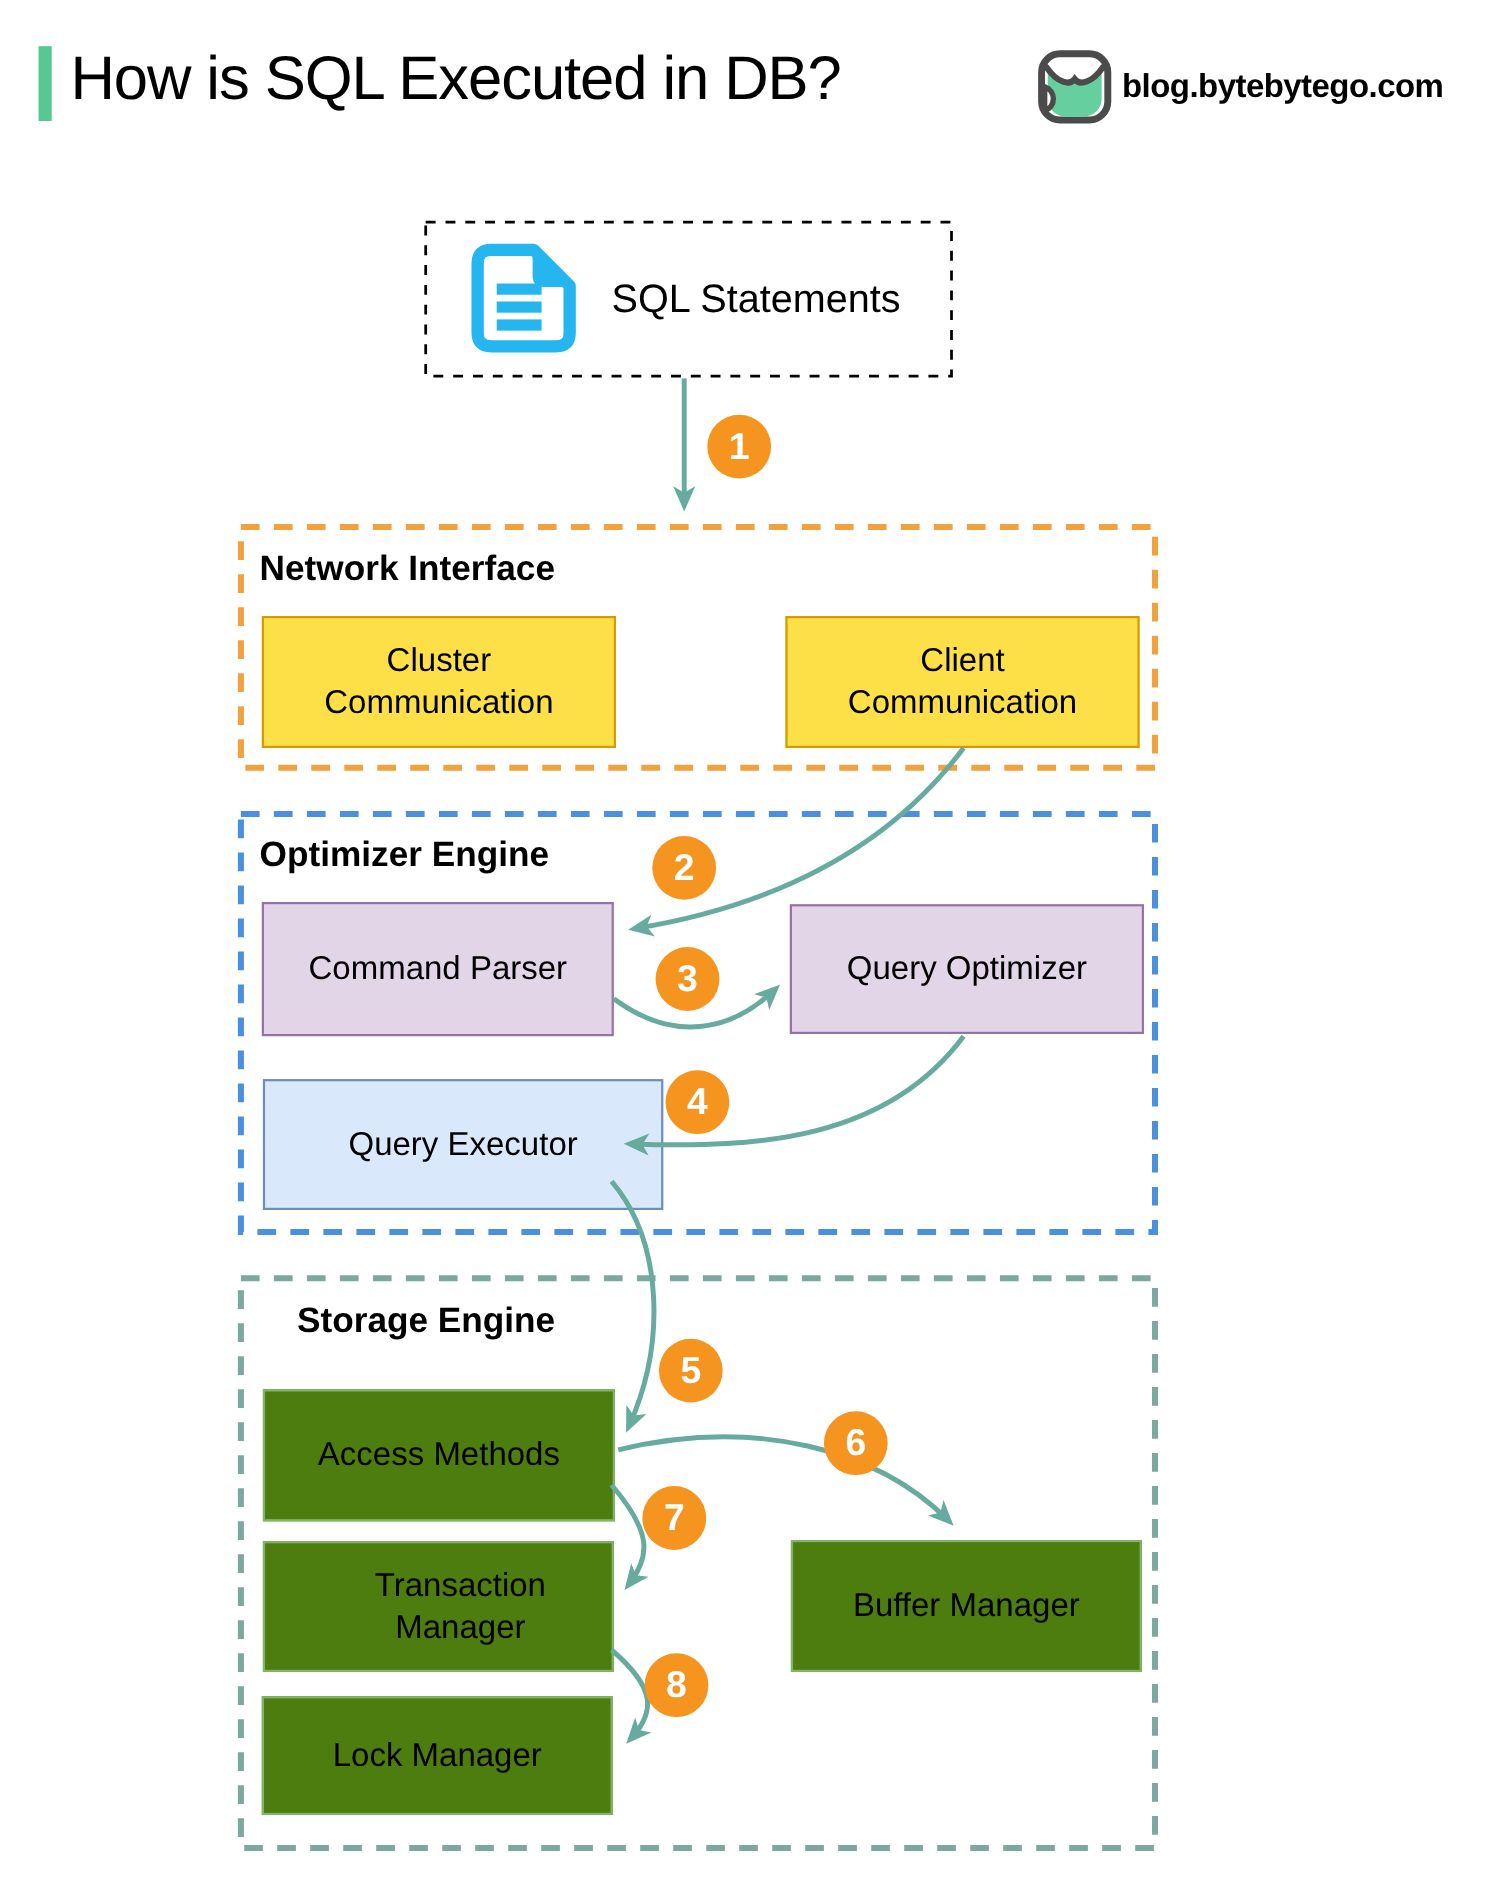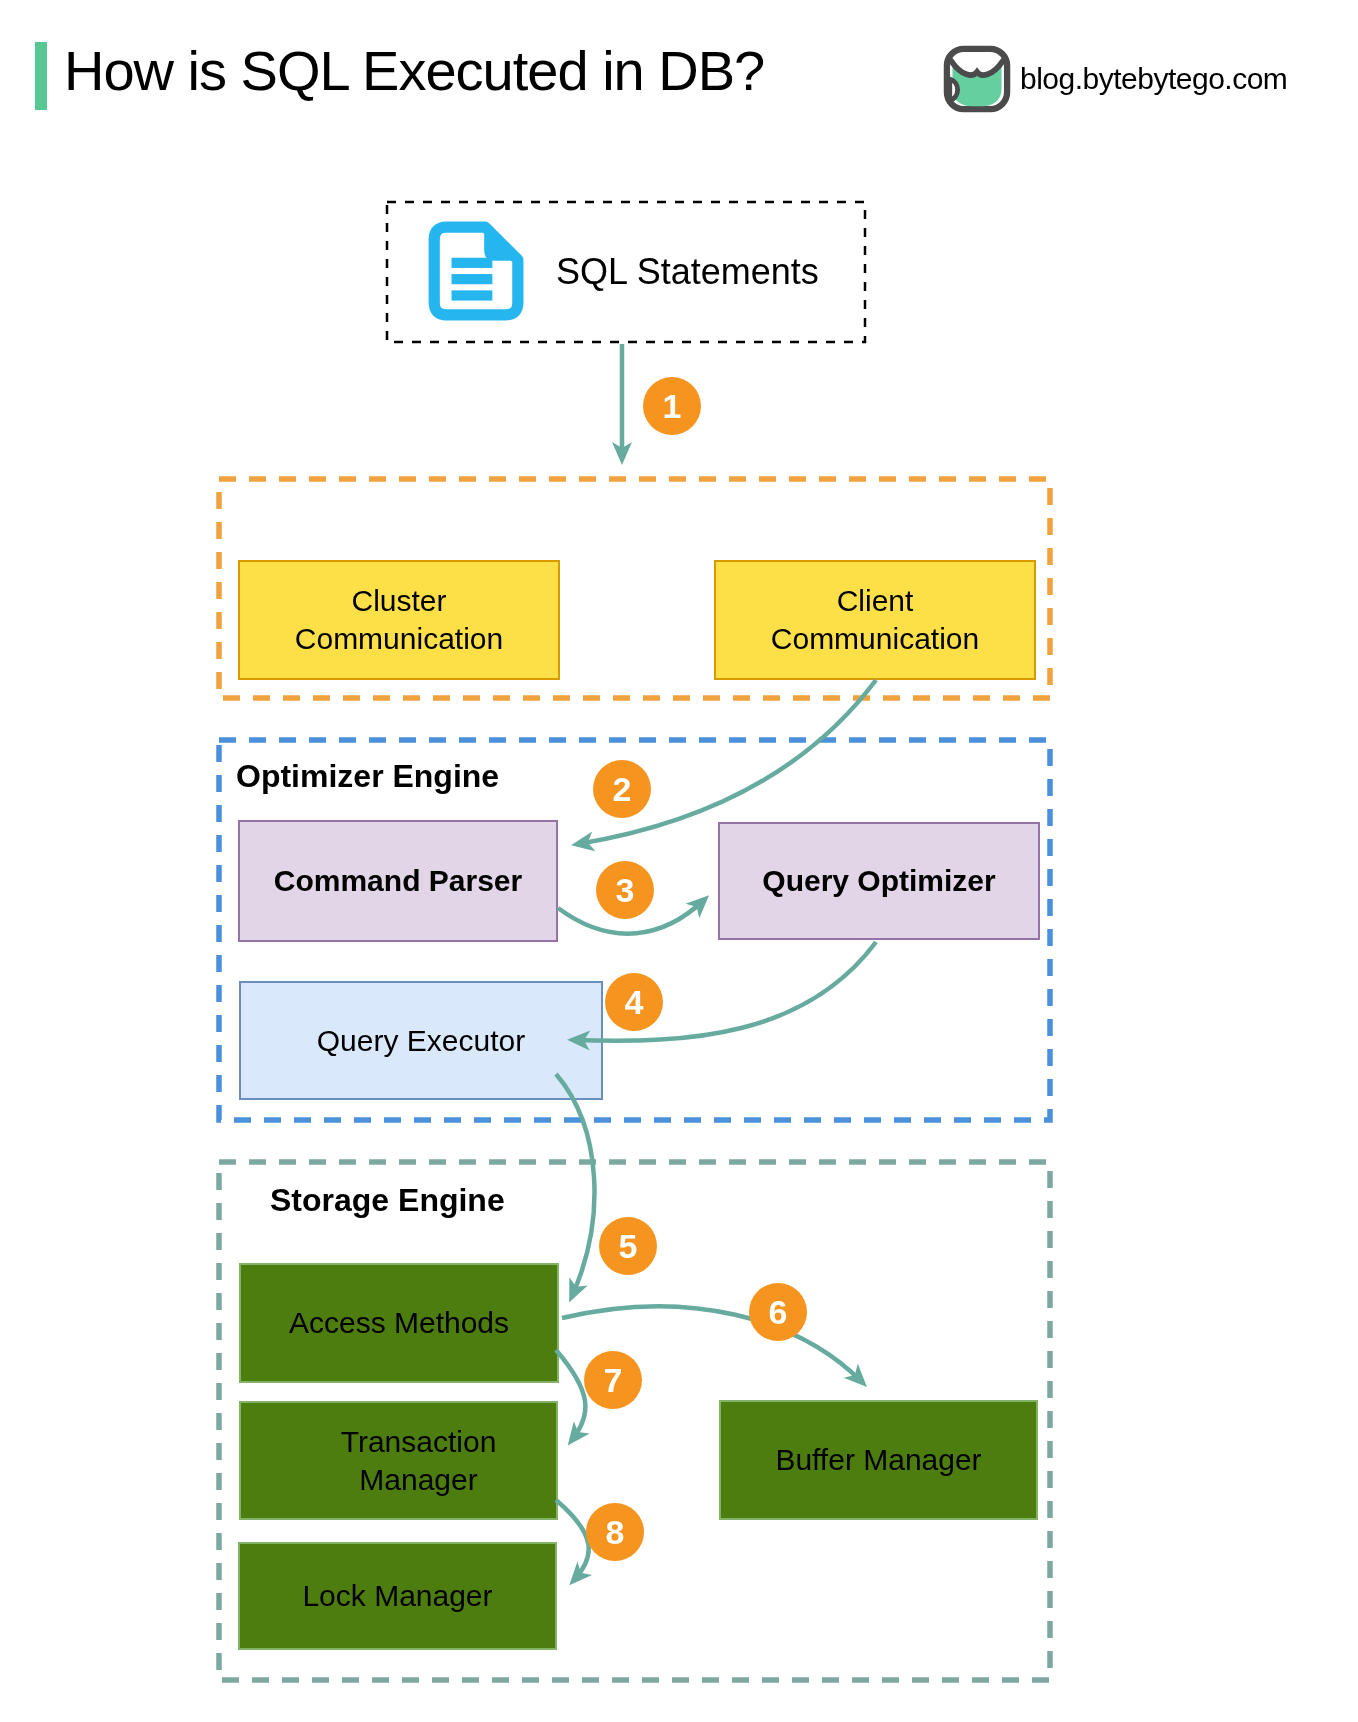--- a/index.html
+++ b/index.html
@@ -3,26 +3,26 @@
 <meta charset="utf-8">
 <style>
   html,body{margin:0;padding:0;background:#ffffff;}
   body{width:1358px;height:1722px;font-family:"Liberation Sans", sans-serif;color:#000;}
   .canvas{position:relative;width:1358px;height:1722px;overflow:hidden;background:#fff;}
   .abs{position:absolute;}
   
   .accent-bar{left:35px;top:42px;width:12px;height:68px;background:#57C793;}
   .page-title{left:64px;top:38px;font-size:56px;font-weight:400;letter-spacing:-1px;white-space:nowrap;}
   .brand{left:942px;top:44px;display:flex;align-items:center;gap:8px;}
-  .brand-text{font-size:30px;font-weight:400;letter-spacing:-0.5px;}
+  .brand-text{font-size:30px;font-weight:700;letter-spacing:-0.5px;}
   
   .node{position:absolute;box-sizing:border-box;display:flex;align-items:center;justify-content:center;
         text-align:center;font-size:30px;line-height:1.26;white-space:pre-line;border:2px solid #000;}
   .node.orange{background:#fde047;border-color:#D79B00;}
-  .node.purple{background:#E1D5E7;border-color:#9673A6;font-weight:bold;}
+  .node.purple{background:#E1D5E7;border-color:#9673A6;}
   .node.blue{background:#DAE8FC;border-color:#6C8EBF;}
   .node.green{background:#4d7c0f;border-color:#82B366;}
   .section-label{position:absolute;font-size:32px;font-weight:700;}
   .source-label{position:absolute;left:556px;top:202px;height:140px;display:flex;align-items:center;font-size:36px;}
   
   .badge{position:absolute;width:58px;height:58px;border-radius:50%;background:#F5941E;color:#fff;
          font-size:34px;font-weight:700;display:flex;align-items:center;justify-content:center;}
   svg.overlay{position:absolute;left:0;top:0;}
 </style>
 </head>
@@ -51,20 +51,21 @@
   <div class="node purple" style="left:238px;top:820px;width:320px;height:122px;">Command Parser</div>
   <div class="node purple" style="left:718px;top:822px;width:322px;height:118px;">Query Optimizer</div>
   <div class="node blue" style="left:239px;top:981px;width:364px;height:119px;">Query Executor</div>
 
   <div class="node green" style="left:239px;top:1263px;width:320px;height:120px;">Access Methods</div>
   <div class="node green" style="left:239px;top:1401px;width:319px;height:119px;padding-left:40px;">Transaction
 Manager</div>
   <div class="node green" style="left:238px;top:1542px;width:319px;height:108px;">Lock Manager</div>
   <div class="node green" style="left:719px;top:1400px;width:319px;height:120px;">Buffer Manager</div>
 
+  <div class="section-label" style="left:236px;top:498px;">Network Interface</div>
   <div class="section-label" style="left:236px;top:758px;">Optimizer Engine</div>
   <div class="section-label" style="left:236px;top:1182px;margin-left:34px;">Storage Engine</div>
 
   <svg class="abs" style="left:423px;top:218px;" width="102" height="106" viewBox="0 0 100 100">
     <path d="M23 7 H61 L93 39 V81 Q93 93 81 93 H23 Q11 93 11 81 V19 Q11 7 23 7 Z" fill="#ffffff" stroke="#25B6F0" stroke-width="11" stroke-linejoin="round"></path>
     <path d="M60 5 L95 40 H70 Q60 40 60 30 Z" fill="#25B6F0"></path>
     <rect x="28" y="37" width="40" height="10" fill="#25B6F0"></rect>
     <rect x="28" y="53" width="40" height="10" fill="#25B6F0"></rect>
     <rect x="28" y="69" width="40" height="10" fill="#25B6F0"></rect>
   </svg>

